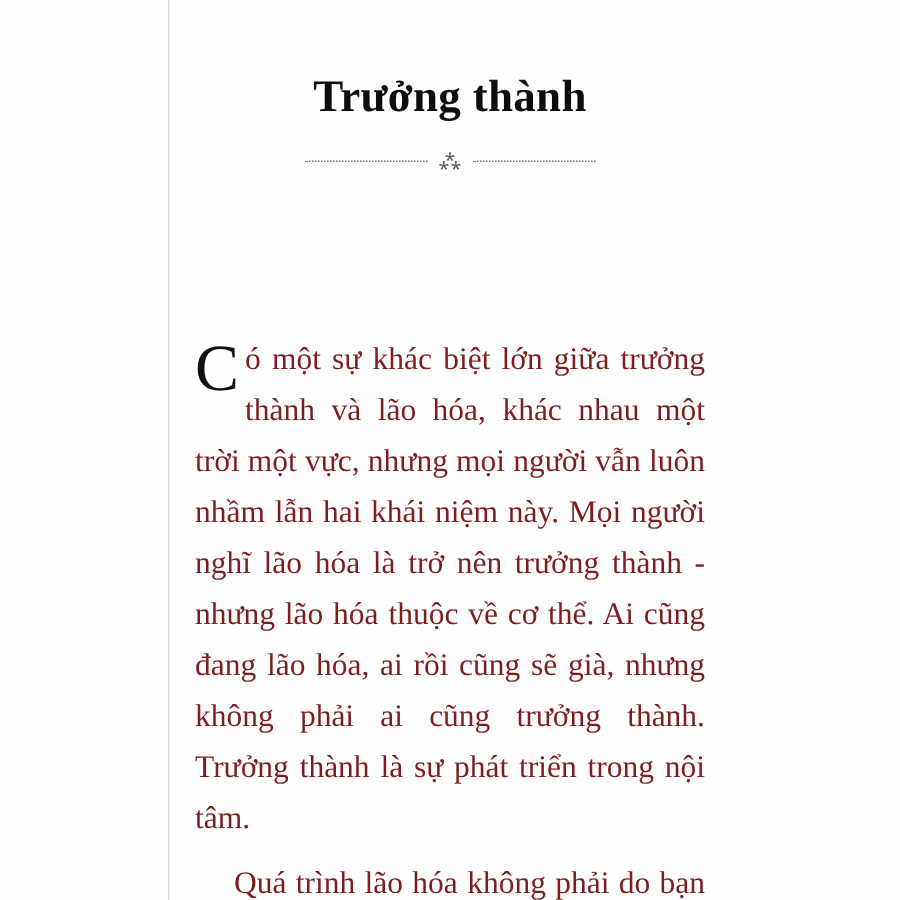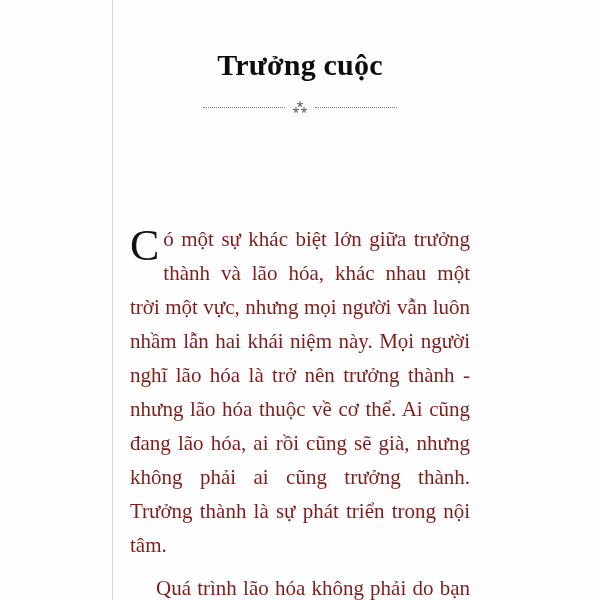--- a/index.html
+++ b/index.html
@@ -101,21 +101,21 @@
 </head>
 <body>
 
 <div class="page">
 
   <div class="gutter-rule"></div>
 
   <div class="content">
 
     <div class="title-block">
-      <div class="title-line">Trưởng cuộc</div>
+      <div class="title-line">Trưởng thành</div>
       <div class="ornament">
         <span class="dash"></span>
         <span class="glyph">⁂</span>
         <span class="dash"></span>
       </div>
     </div>
 
     <div class="body-block">
       <p class="para first">Có một sự khác biệt lớn giữa trưởng thành và lão hóa, khác nhau một trời một vực, nhưng mọi người vẫn luôn nhầm lẫn hai khái niệm này. Mọi người nghĩ lão hóa là trở nên trưởng thành - nhưng lão hóa thuộc về cơ thể. Ai cũng đang lão hóa, ai rồi cũng sẽ già, nhưng không phải ai cũng trưởng thành. Trưởng thành là sự phát triển trong nội tâm.</p>
       <p class="para">Quá trình lão hóa không phải do bạn làm ra, nó là một thứ xảy ra trên phương diện thể chất. Mọi đứa trẻ được sinh ra và sẽ già đi theo thời gian. Trưởng thành là thứ bạn mang vào cuộc sống của mình - nó đến từ nhận thức. Khi một người già đi cùng với khả năng nhận thức trọn vẹn, anh ta trưởng thành. Lão hóa cộng với nhận thức, trải nghiệm cộng với nhận thức, đó chính là trưởng thành.</p>

